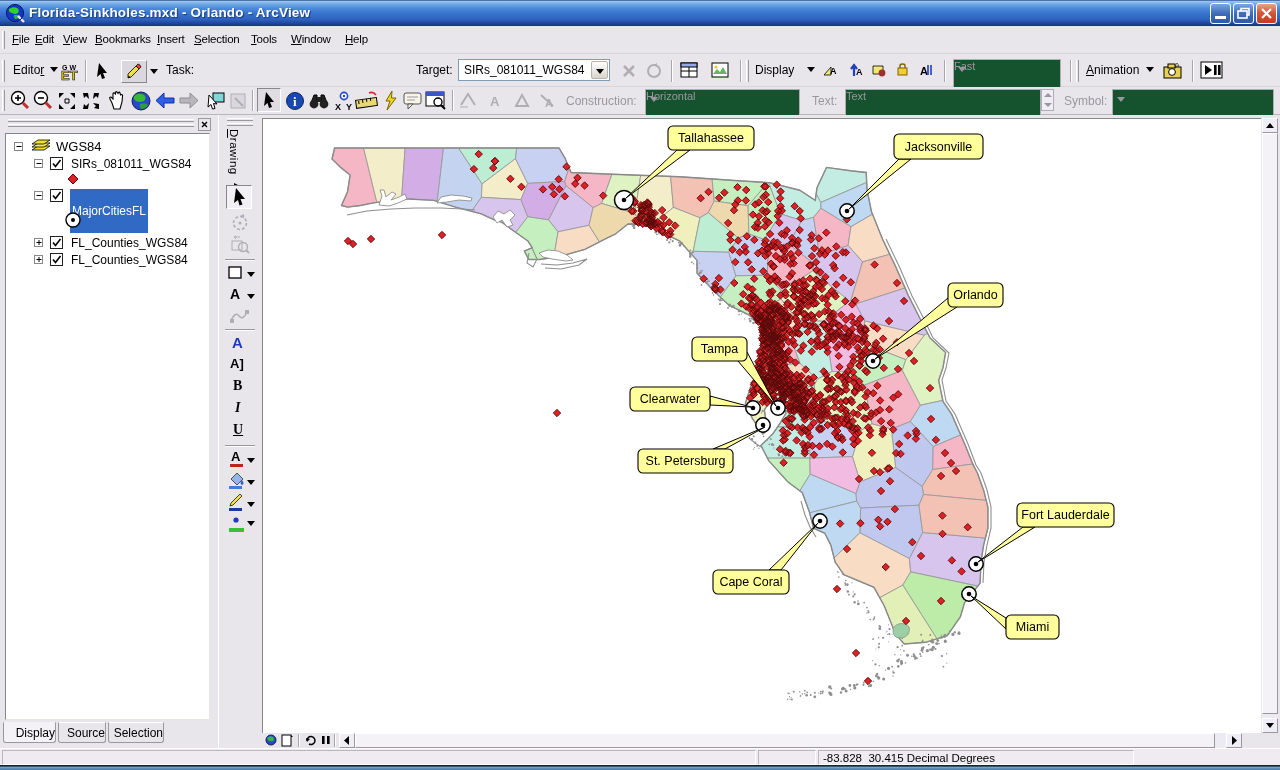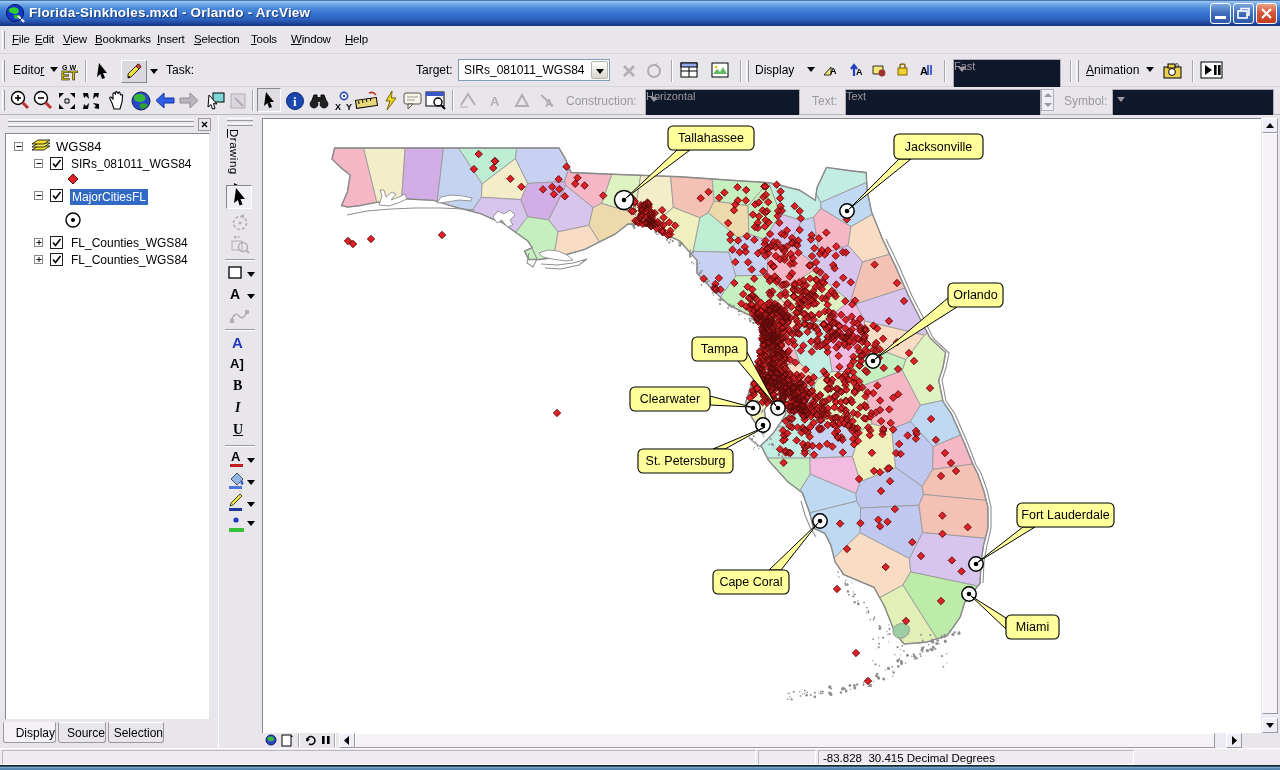--- a/index.html
+++ b/index.html
@@ -13,21 +13,21 @@
 #menubar{left:0;top:26px;width:1280px;height:28px;background:#E9E6EB;border-bottom:1px solid #d8d5da}
 .mi{position:absolute;top:7px;font-size:11.5px;color:#000;letter-spacing:-0.2px}
 .grip{position:absolute;width:3px;border-left:1px solid #fff;border-right:1px solid #9a97a0}
 #tb1{left:0;top:54px;width:1280px;height:33px;background:#E9E6EB;border-bottom:1px solid #d8d5da}
 #tb2{left:0;top:87px;width:1280px;height:28px;background:#E9E6EB;border-bottom:1px solid #b8b5bc}
 .lbl{position:absolute;font-size:12px;color:#000}
 .glbl{position:absolute;font-size:12px;color:#9a97a0}
 .combo{position:absolute;background:#fff;border:1px solid #7F9DB9;height:22px}
 .combo .cbtn{position:absolute;right:1px;top:1px;width:17px;height:18px;background:linear-gradient(180deg,#fdfdfd,#e8e6e0 60%,#d8d5cc);border:1px solid #b8b5ae;border-radius:2px}
 .combo .ctxt{position:absolute;left:5px;top:3px;font-size:12px;white-space:nowrap}
-.gcombo{position:absolute;background:#0f172a;border:1px solid #b0adb4;height:34px}
+.gcombo{position:absolute;background:#14532d;border:1px solid #b0adb4;height:34px}
 .arr{width:0;height:0;border-left:4px solid transparent;border-right:4px solid transparent;border-top:5px solid #000;position:absolute}
 .garr{width:0;height:0;border-left:4px solid transparent;border-right:4px solid transparent;border-top:5px solid #9a97a0;position:absolute}
 .sep{position:absolute;width:2px;border-left:1px solid #a8a5ac;border-right:1px solid #fff}
 #toc{left:0;top:115px;width:218px;height:633px;background:#E9E6EB}
 #tocbox{position:absolute;left:5px;top:18px;width:205px;height:587px;background:#fff;border:1px solid #828790;border-right-color:#e8e6e0;border-bottom-color:#e8e6e0}
 .ti{position:absolute;font-size:12px;color:#000;white-space:nowrap}
 .pm{position:absolute;width:9px;height:9px;background:#fff;border:1px solid #888}
 .cb{position:absolute;width:13px;height:13px;background:#fff;border:1px solid #222}
 .tab{position:absolute;top:0;height:21px;border:1px solid #9a97a0;border-top:1px solid #fff;background:#E9E6EB;font-size:12px;text-align:right;padding-top:3px;border-radius:0 0 3px 3px}
 #drawbar{left:218px;top:115px;width:44px;height:633px;background:#E9E6EB;border-left:1px solid #fff}
@@ -322,21 +322,21 @@
         <div class="pm" style="left:28px;top:57px">
           <svg width="9" height="9" style="position:absolute;left:0;top:0">
             <line x1="1.5" y1="3.5" x2="6.5" y2="3.5" stroke="#000"></line>
           </svg>
         </div>
         <div class="cb" style="left:44px;top:55px">
           <svg width="13" height="13" style="position:absolute;left:-1px;top:-1px">
             <path d="M3,6.5 L5.5,9.5 L10.5,3" fill="none" stroke="#000" stroke-width="1.6"></path>
           </svg>
         </div>
-        <span class="ti" style="left:64px;top:55px;background:#316AC5;color:#fff;padding:1px 2px">MajorCitiesFL</span>
+        <span class="ti" style="left:64px;top:55px;background:#316AC5;color:#fff;padding:15px 2px">MajorCitiesFL</span>
         <svg class="abs" style="left:58px;top:77px" width="18" height="18">
           <circle cx="9" cy="9" r="7" fill="#fff" stroke="#000" stroke-width="1.4"></circle>
           <circle cx="9" cy="9" r="2" fill="#000"></circle>
         </svg>
         <div class="pm" style="left:28px;top:104px">
           <svg width="9" height="9" style="position:absolute;left:0;top:0">
             <line x1="1.5" y1="3.5" x2="6.5" y2="3.5" stroke="#000"></line>
             <line x1="4" y1="1" x2="4" y2="6" stroke="#000"></line>
           </svg>
         </div>

